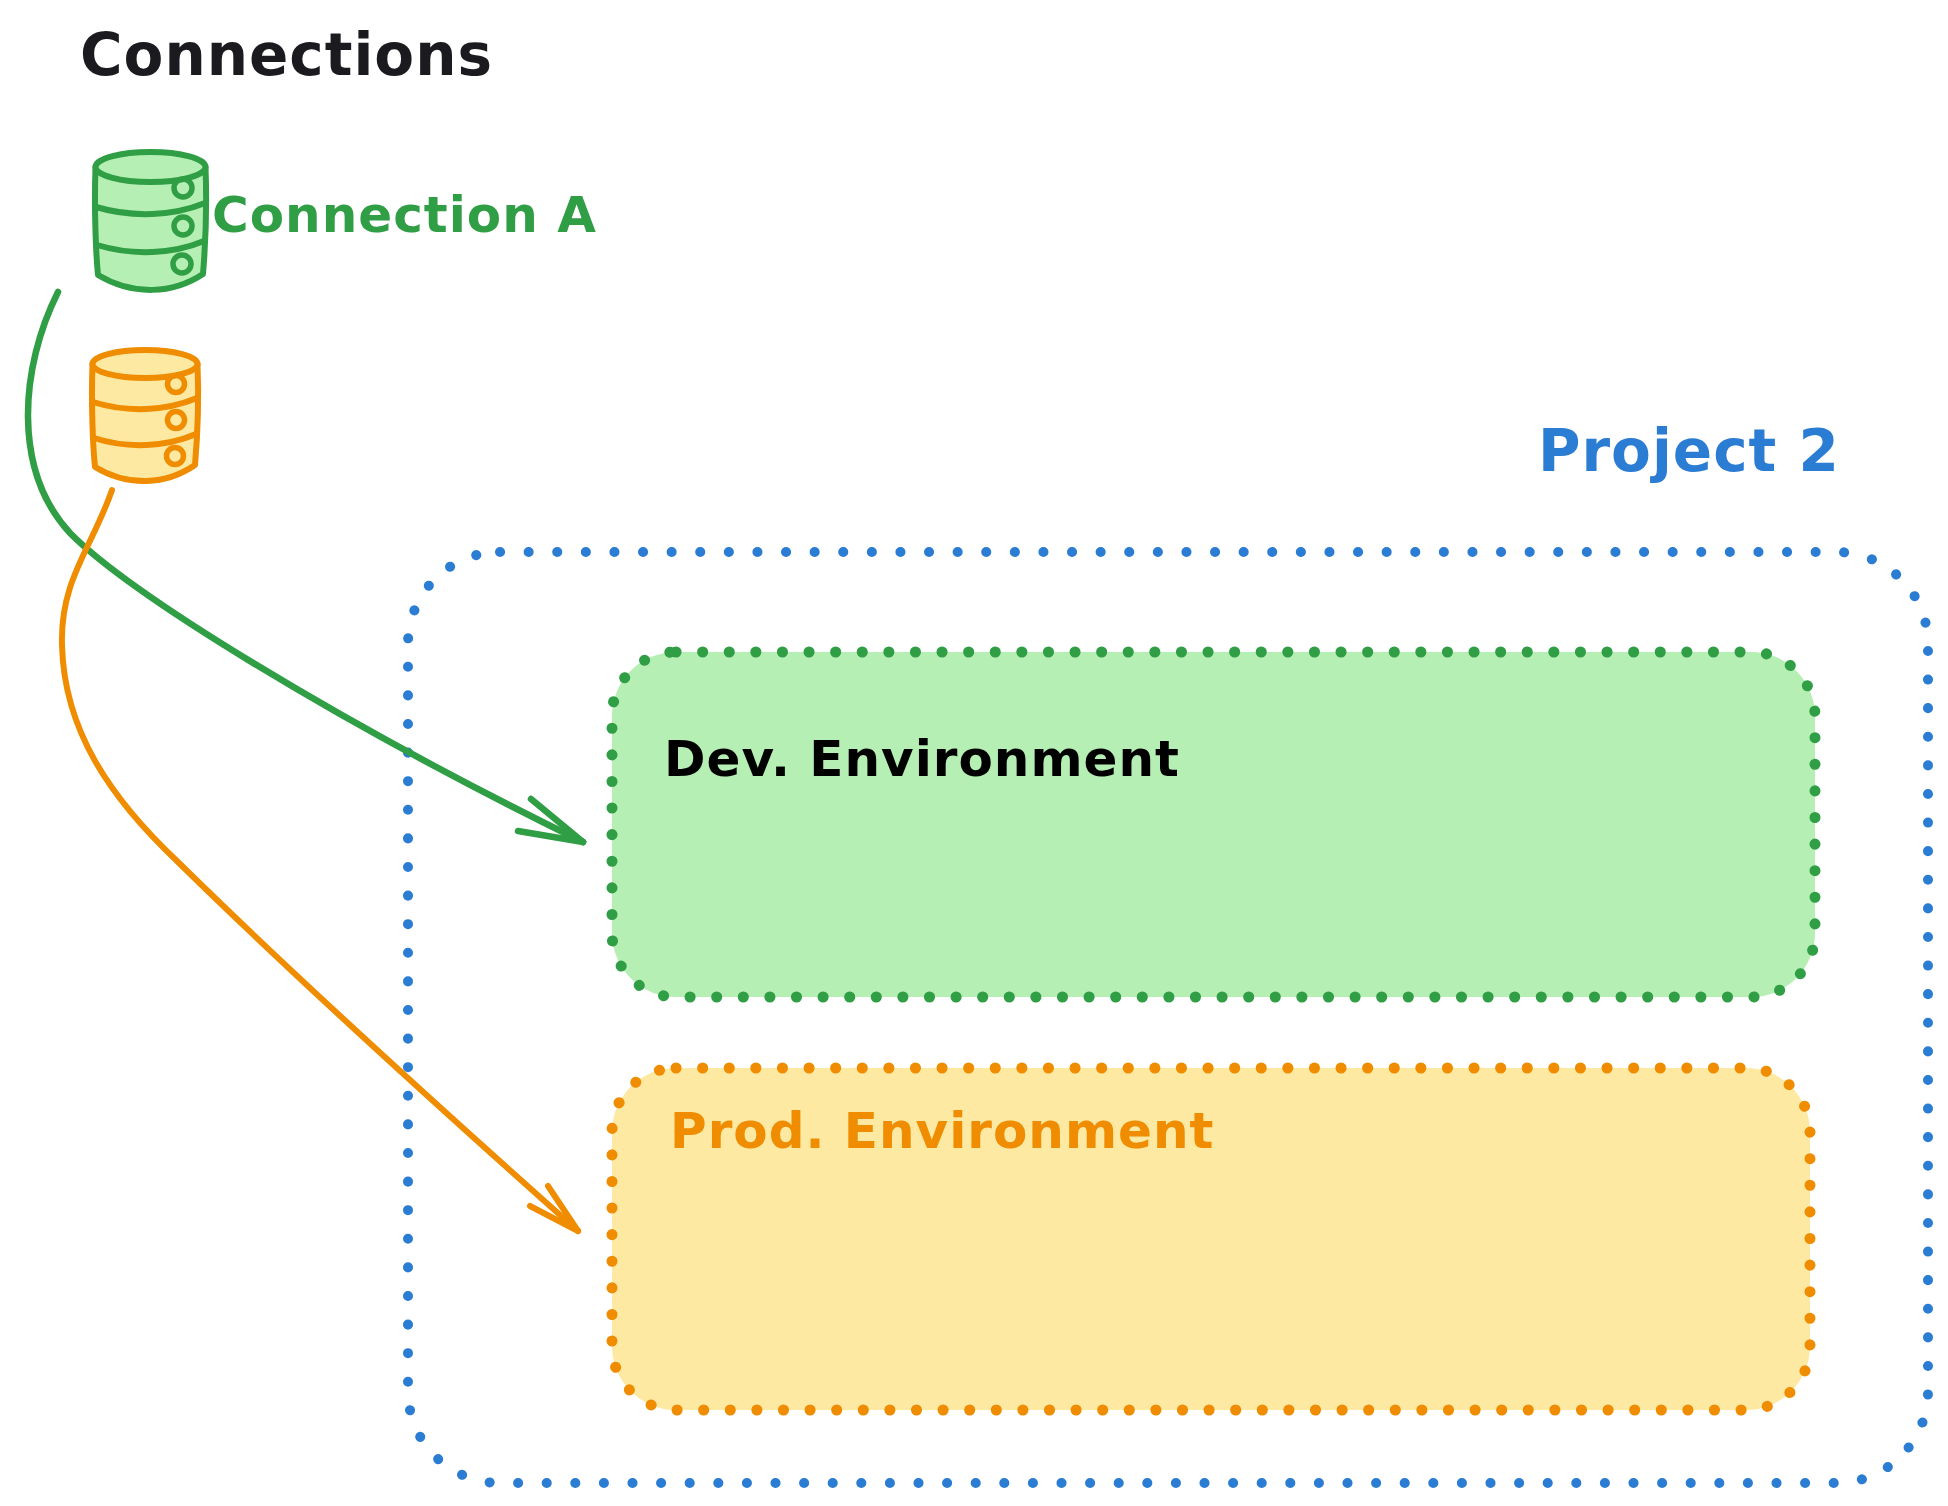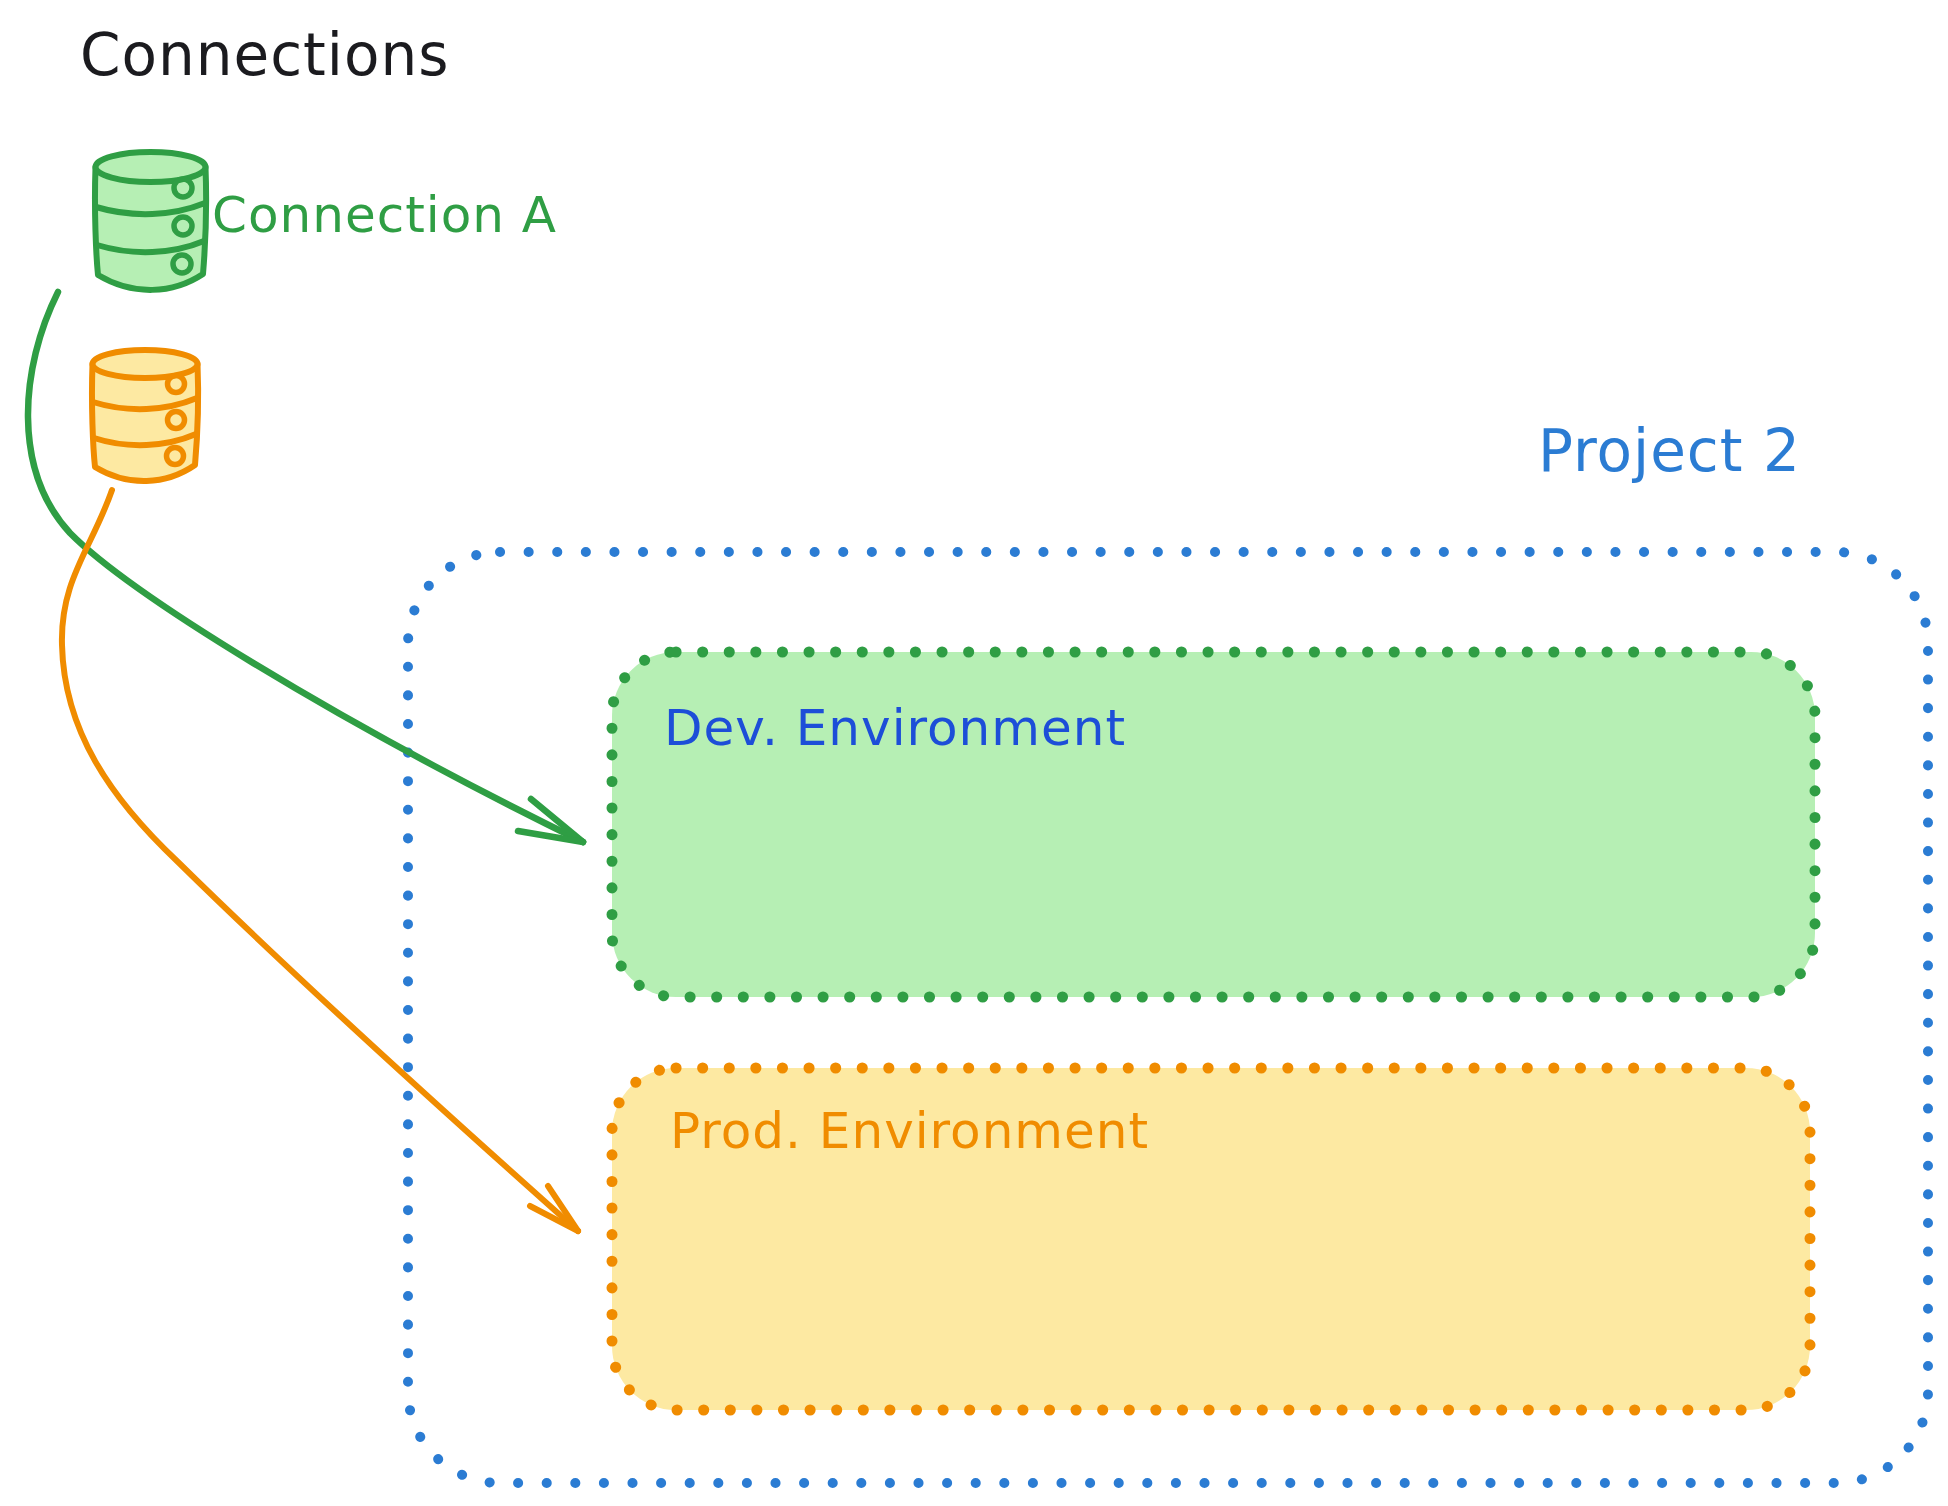--- a/index.html
+++ b/index.html
@@ -9,21 +9,21 @@
     background:#ffffff;
     overflow:hidden;
     font-family:"DejaVu Sans", sans-serif;
   }
   .label{
     position:absolute;
     white-space:nowrap;
     line-height:1.1;
     letter-spacing:1px;
   }
-  .hw{font-weight:400;text-align:center;}
+  .hw{font-weight:700;text-align:center;}
   .mono{
     font-family:"DejaVu Sans Mono", monospace;
     font-weight:700;
     letter-spacing:0;
   }
   .title-black{font-size:58px;color:#1b1b1f;}
   .conn-label{font-size:50px;}
   .project-title{font-size:58px;}
   .env-title{font-size:50px;}
   .cred-text{font-size:38px;position:absolute;text-align:right;}
@@ -75,19 +75,19 @@
     </g>
   </svg>
 
   <div class="label hw title-black" style="left:80px; top:24px;">Connections</div>
 
   <div class="label hw conn-label" style="left:212px; top:188px; color:#2f9e44;">Connection A</div>
 
 
   <div class="label hw project-title" style="left:1538px; top:420px; color:#2b7cd3;">Project 2</div>
 
-  <div class="label hw env-title" style="left:664px; top:701px; color:#1d4ed8;">Dev. Environment</div>
+  <div class="label hw env-title" style="left:664px; top:732px; color:#000000;">Dev. Environment</div>
 
 
   <div class="label hw env-title" style="left:670px; top:1104px; color:#f08c00;">Prod. Environment</div>
 
 
 </div>
 
 </body></html>

